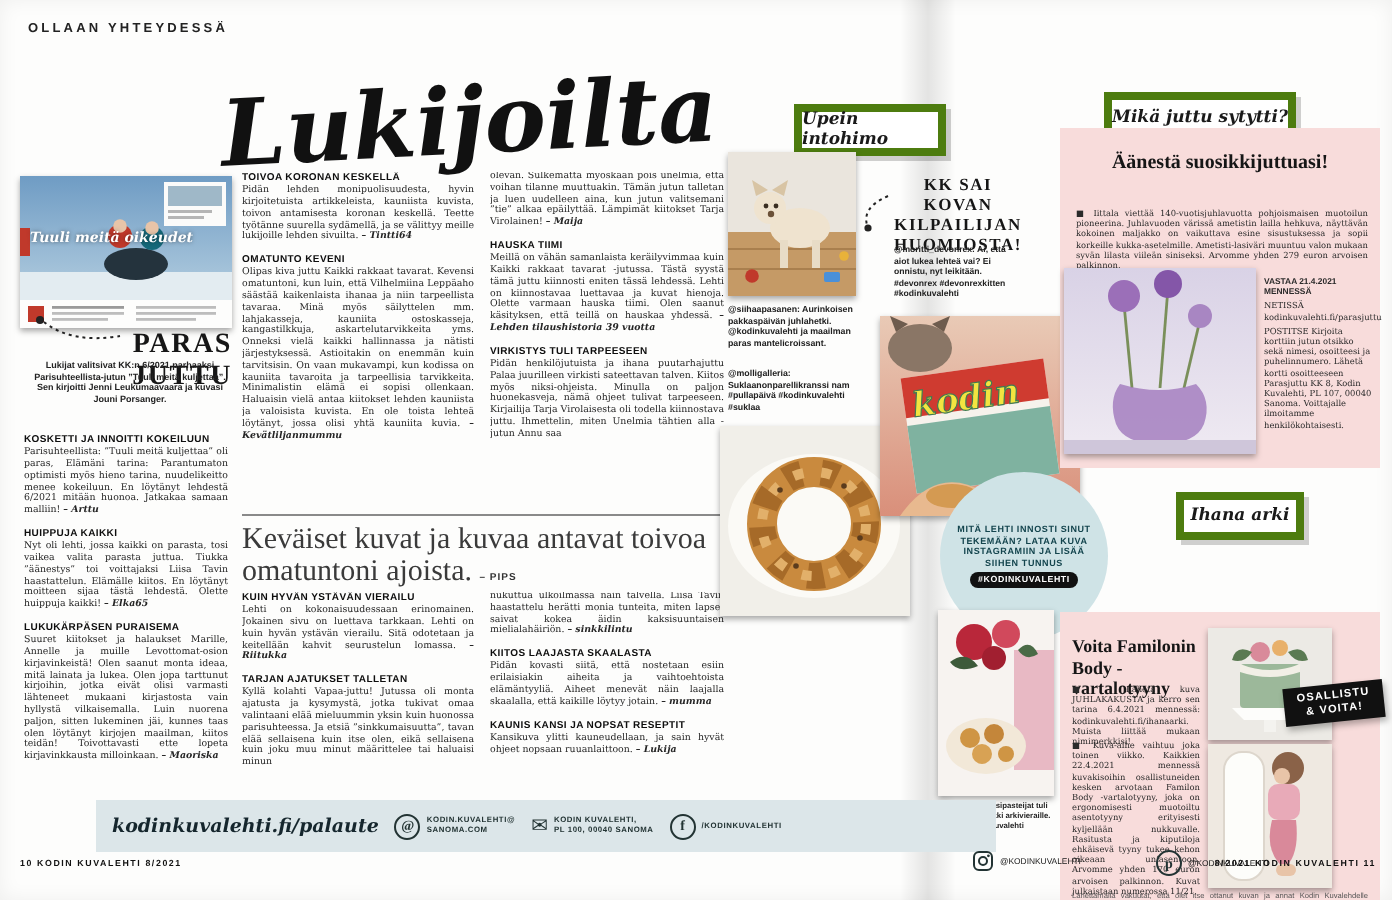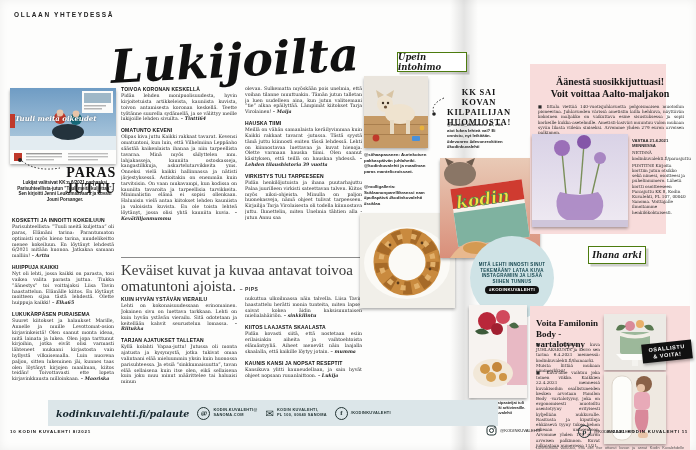--- a/index.html
+++ b/index.html
@@ -10,21 +10,21 @@
   .kicker{font:bold 6.5px "Liberation Sans",sans-serif;letter-spacing:1.6px;color:#222;}
   .script{font-family:"DejaVu Serif",serif;font-style:italic;font-weight:bold;}
   .title{font-size:46px;color:#111;transform:rotate(-3deg);transform-origin:left bottom;}
   .cond{font-family:Liberation Serif, serif;font-weight:700;letter-spacing:.8px;color:#161616;}
   .h{font:bold 5px/6.2px "Liberation Sans",sans-serif;letter-spacing:.2px;color:#0e0e0e;margin:5px 0 1px;}
   .b{font:4.7px/5.8px "DejaVu Serif",serif;text-align:justify;color:#262626;margin:0;}
   .sig{font-weight:bold;font-style:italic;}
   .col{overflow:hidden;}
   .cap{font:bold 4.4px/5.5px "Liberation Sans",sans-serif;color:#222;}
   .photo{box-shadow:0 1.5px 3px rgba(0,0,0,.35);overflow:hidden;}
-  .labelbox{background:#fff;border:1px solid #4d7c0f;box-shadow:2.5px 2.5px 0 rgba(0,0,0,.18);
+  .labelbox{background:#fff;border:4px solid #4d7c0f;box-shadow:2.5px 2.5px 0 rgba(0,0,0,.18);
             display:flex;align-items:center;justify-content:center;}
   .pinkbox{background:#f8dcdb;}
   .tiny{font:4.2px/5.2px "DejaVu Serif",serif;text-align:justify;color:#2a2a2a;}
   .quote{font:15px/16px "Liberation Serif",serif;color:#3a3a3a;}
   .quote .attr{font:bold 5px "Liberation Sans",sans-serif;letter-spacing:.5px;color:#333;}
   .bar{background:#dce6e9;display:flex;align-items:center;gap:8px;padding:0 8px;box-sizing:border-box;}
   .bar .itm{display:flex;align-items:center;gap:3px;}
   .bar .txt{font:bold 3.9px/4.6px "Liberation Sans",sans-serif;letter-spacing:.3px;color:#233;}
   .circ{width:11px;height:11px;border:1px solid #233;border-radius:50%;display:flex;
         align-items:center;justify-content:center;font:bold 7px "Liberation Serif",serif;color:#233;flex:none;}
@@ -235,24 +235,26 @@
       <path d="M40 20 Q 46 14 50 22 Q 44 26 40 20" fill="#4a6a46"></path>
       <ellipse cx="24" cy="68" rx="20" ry="14" fill="#f2e8d8"></ellipse>
       <circle cx="16" cy="64" r="5" fill="#cf9544"></circle>
       <circle cx="28" cy="62" r="5" fill="#c4863a"></circle>
       <circle cx="22" cy="72" r="5" fill="#d8a254"></circle>
       <circle cx="34" cy="72" r="4" fill="#cf9544"></circle>
     </svg>
   </div>
   <div class="abs cap" style="left:469px;top:401px;width:58px;font-size:3.9px;line-height:4.8px;">@kriztiine: Linssipasteijat tuli heti uusi suosikki arkivieraille. Kiitos @kodinkuvalehti #pullapäivä</div>
 
-
-  <div class="abs pinkbox" style="left:530px;top:64px;width:136px;height:170px;">
+  <div class="abs labelbox" style="left:552px;top:46px;width:88px;height:17px;">
+    <span class="script" style="font-size:8.5px;">Mikä juttu sytytti?</span>
+  </div>
+
+  <div class="abs pinkbox" style="left:530px;top:64px;width:160px;height:170px;">
     <div class="abs vh" style="left:4px;top:12px;width:152px;font-size:10px;">Äänestä suosikkijuttuasi!</div>
-    <div class="abs vh" style="left:4px;top:24px;width:152px;font-size:10px;">Voit voittaa Aalto-maljakon</div>
     <div class="abs tiny" style="left:8px;top:40px;width:146px;">■ Iittala viettää 140-vuotisjuhlavuotta pohjoismaisen muotoilun pioneerina. Juhlavuoden värissä ametistin lailla hehkuva, näyttävän kokoinen maljakko on vaikuttava esine sisustuksessa ja sopii korkeille kukka-asetelmille. Ametisti-lasiväri muuntuu valon mukaan syvän lilasta viileän siniseksi. Arvomme yhden 279 euron arvoisen palkinnon.</div>
     <div class="abs photo" style="left:2px;top:70px;width:96px;height:93px;">
       <svg width="96" height="93">
         <defs>
           <linearGradient id="lilac" x1="0" y1="0" x2="0" y2="1">
             <stop offset="0" stop-color="#d9d2e6"></stop>
               <stop offset="1" stop-color="#efeaf2"></stop>
           </linearGradient>
         </defs>
         <rect width="96" height="93" fill="url(#lilac)"></rect>

